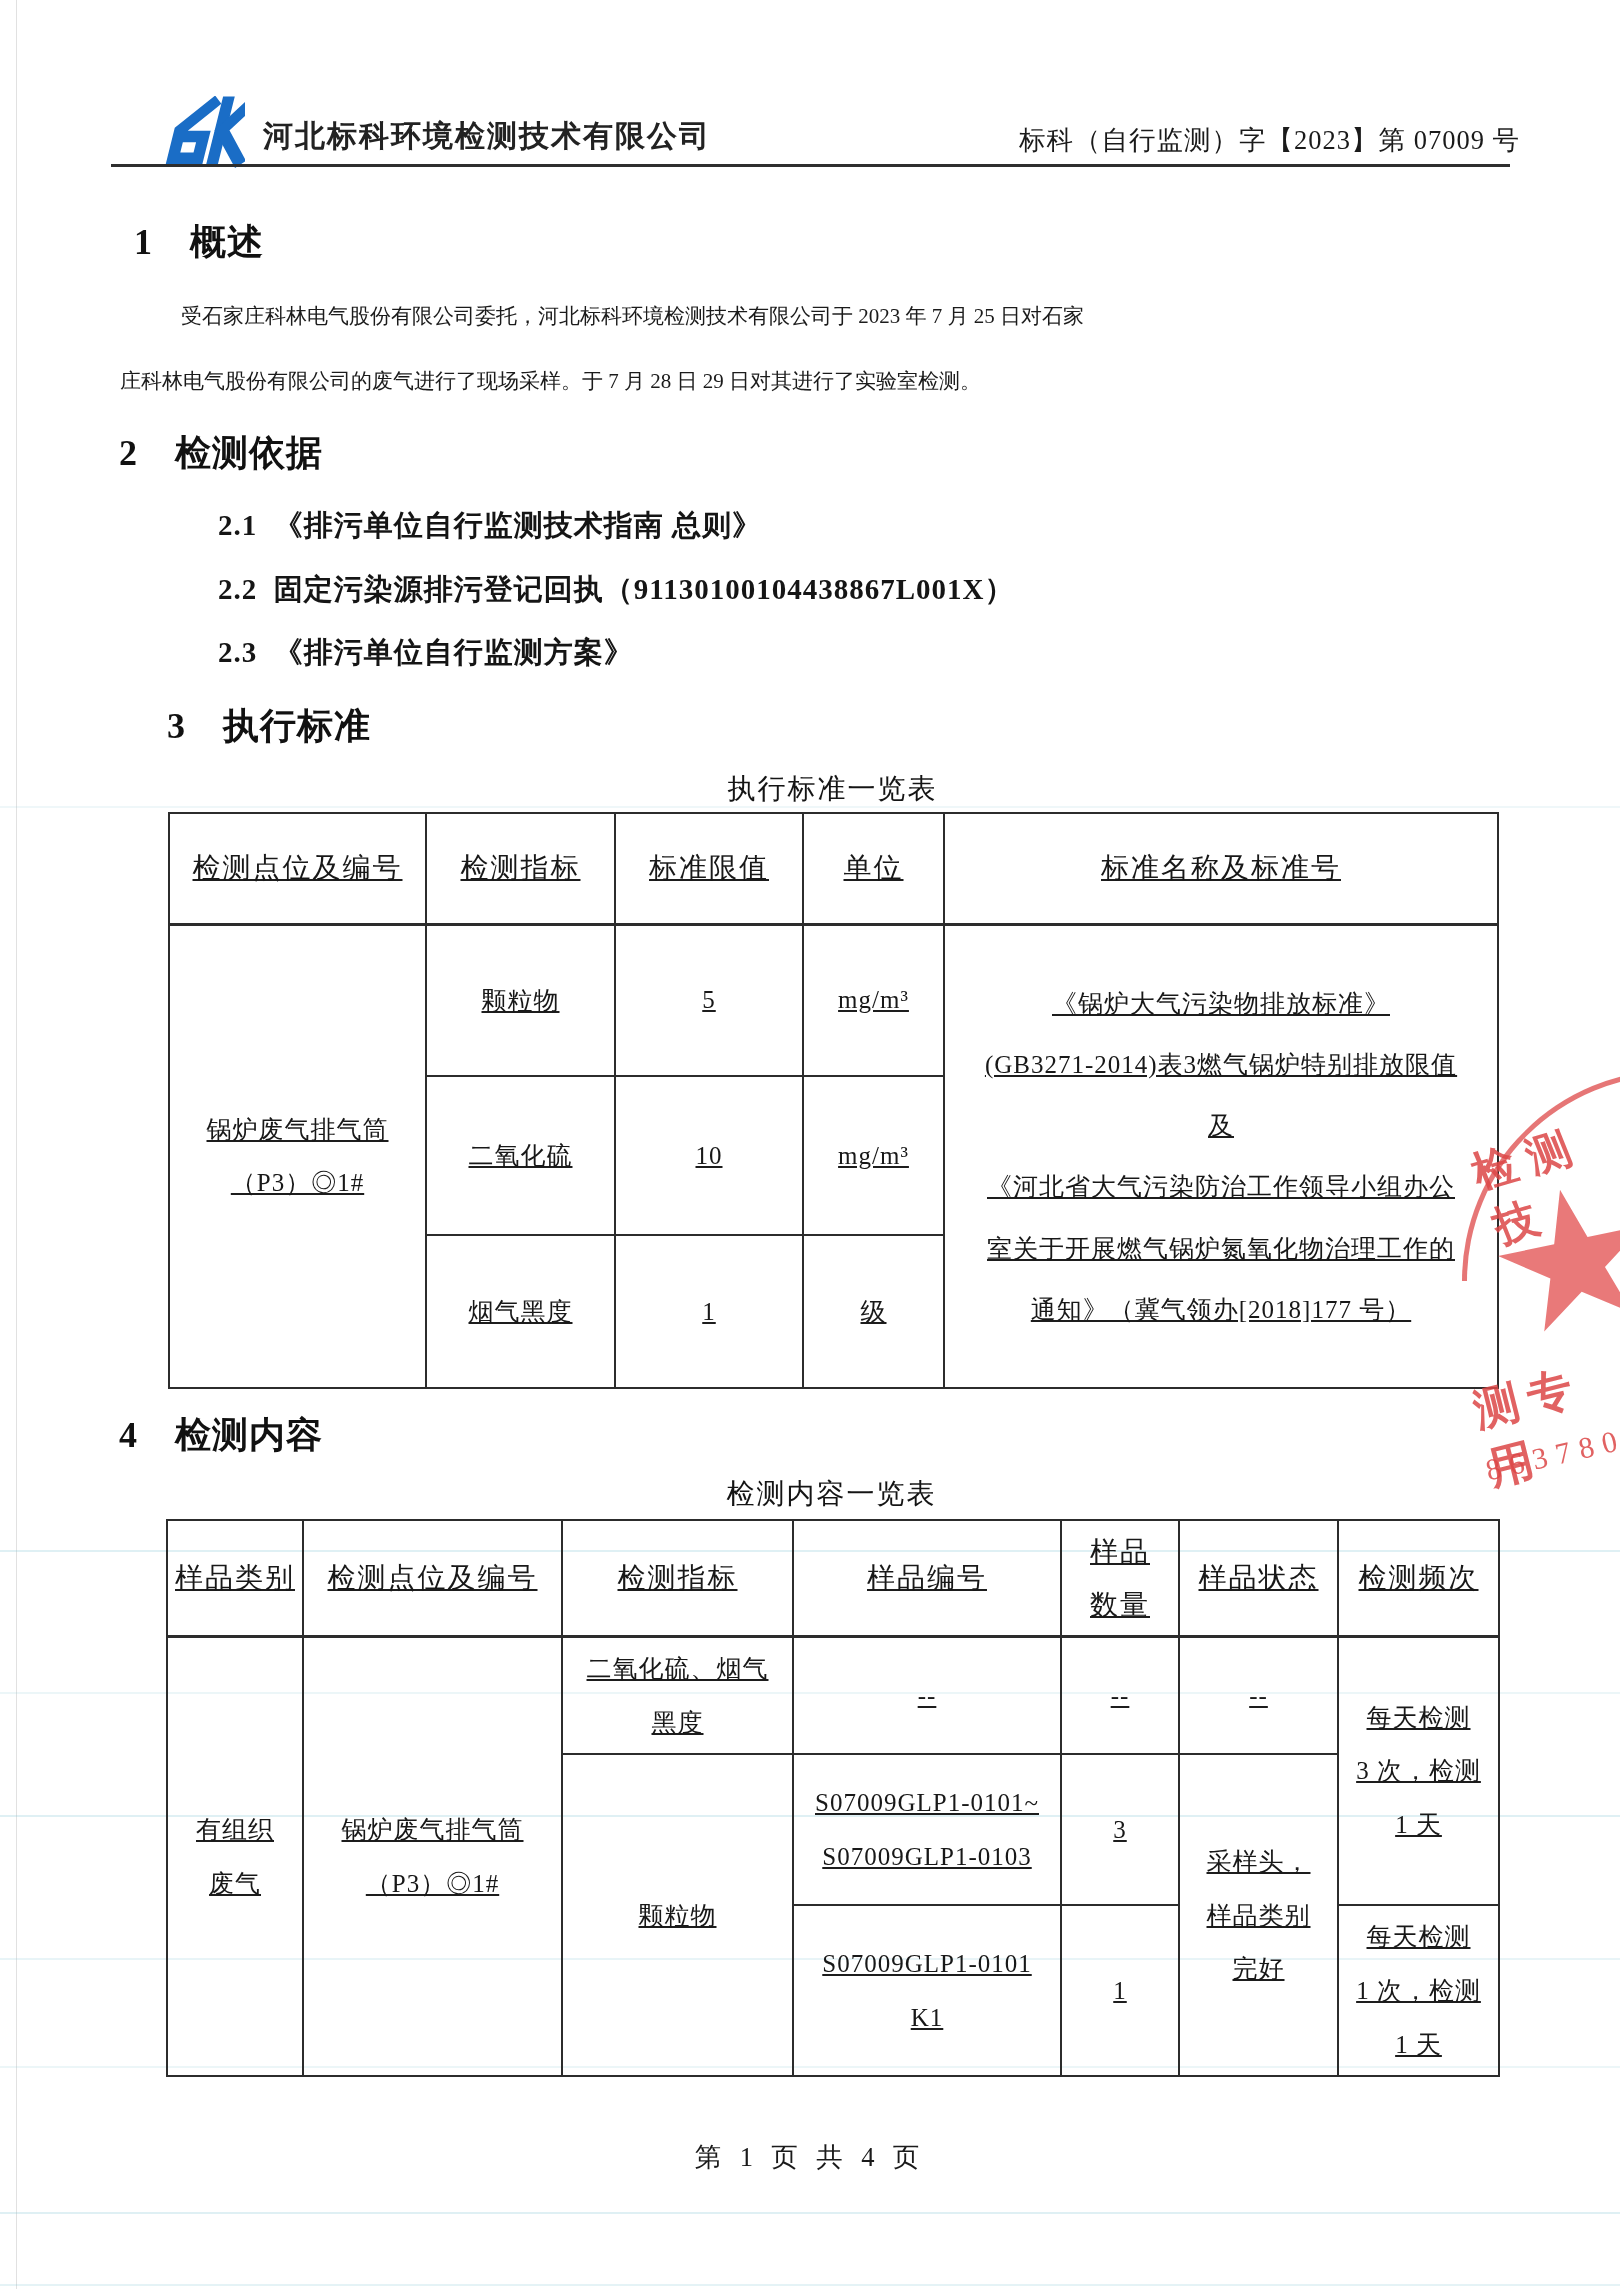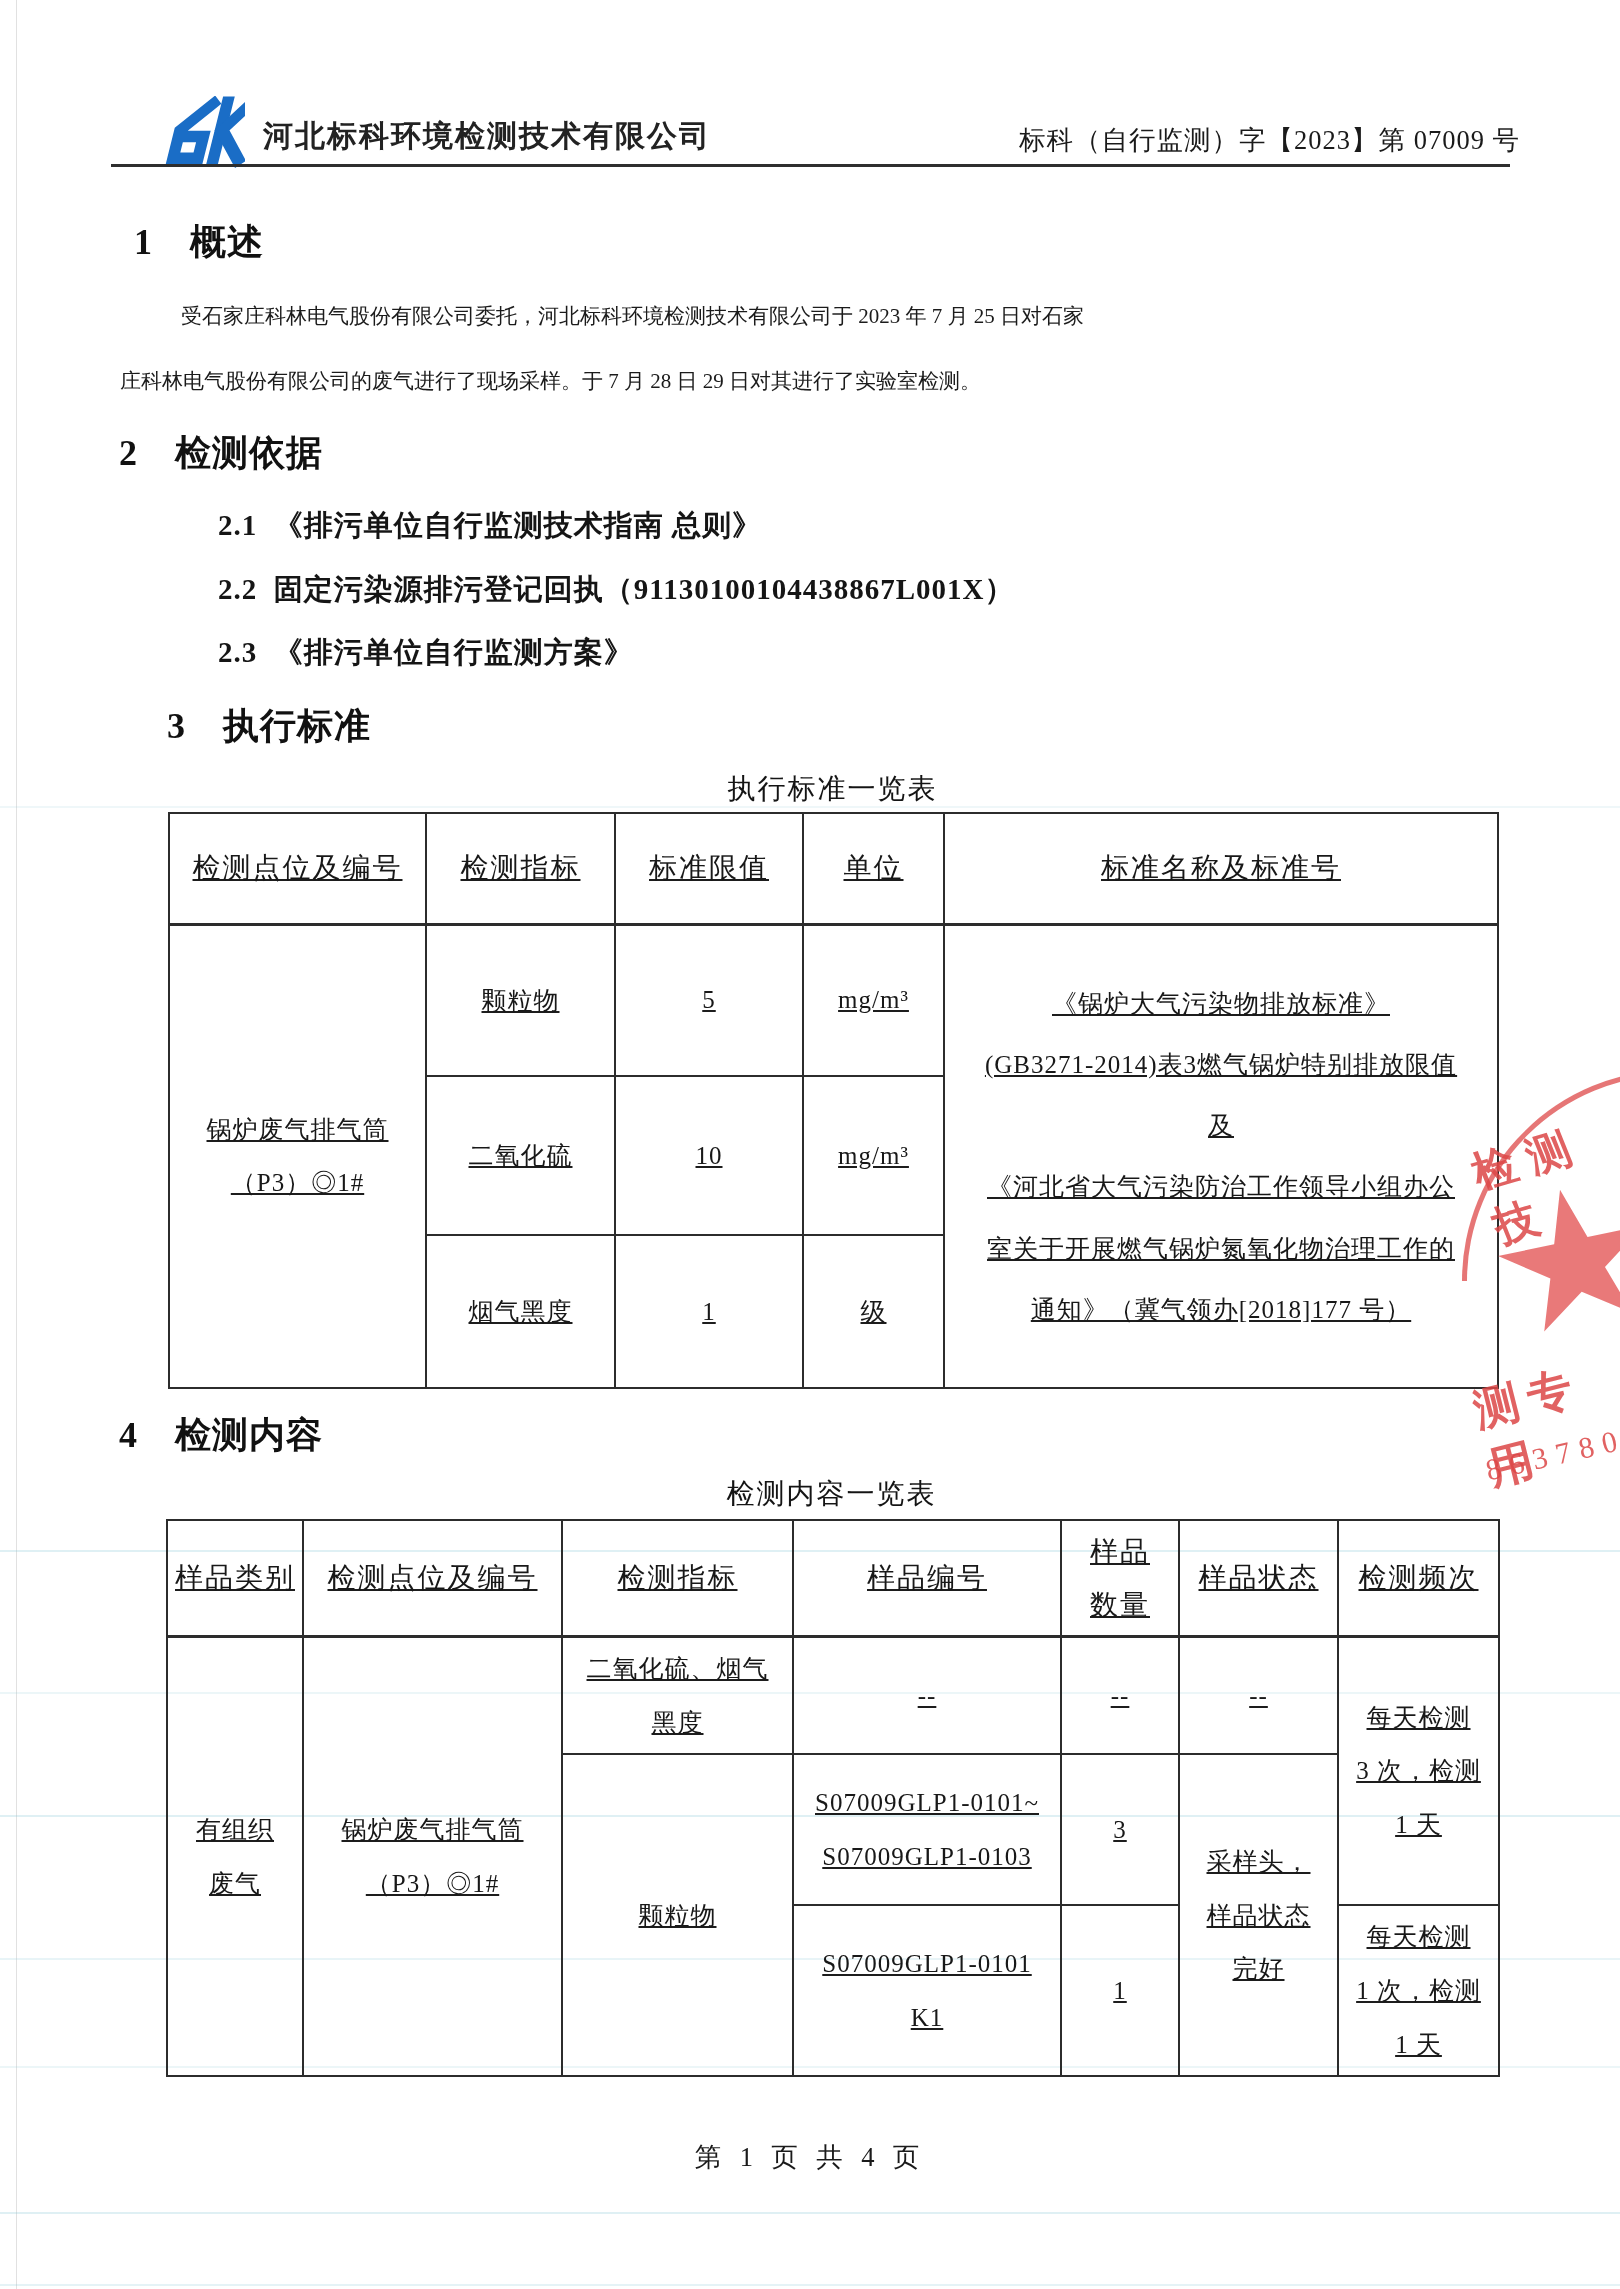--- a/index.html
+++ b/index.html
@@ -177,21 +177,21 @@
         <td rowspan="2" class="pre">每天检测
 3 次，检测
 1 天</td>
       </tr>
       <tr style="height:151px;">
         <td rowspan="2">颗粒物</td>
         <td class="pre">S07009GLP1-0101~
 S07009GLP1-0103</td>
         <td>3</td>
         <td rowspan="2" class="pre">采样头，
-样品状态
+样品类别
 完好</td>
       </tr>
       <tr style="height:132px;">
         <td class="pre">S07009GLP1-0101
 K1</td>
         <td>1</td>
         <td class="pre">每天检测
 1 次，检测
 1 天</td>
       </tr>

